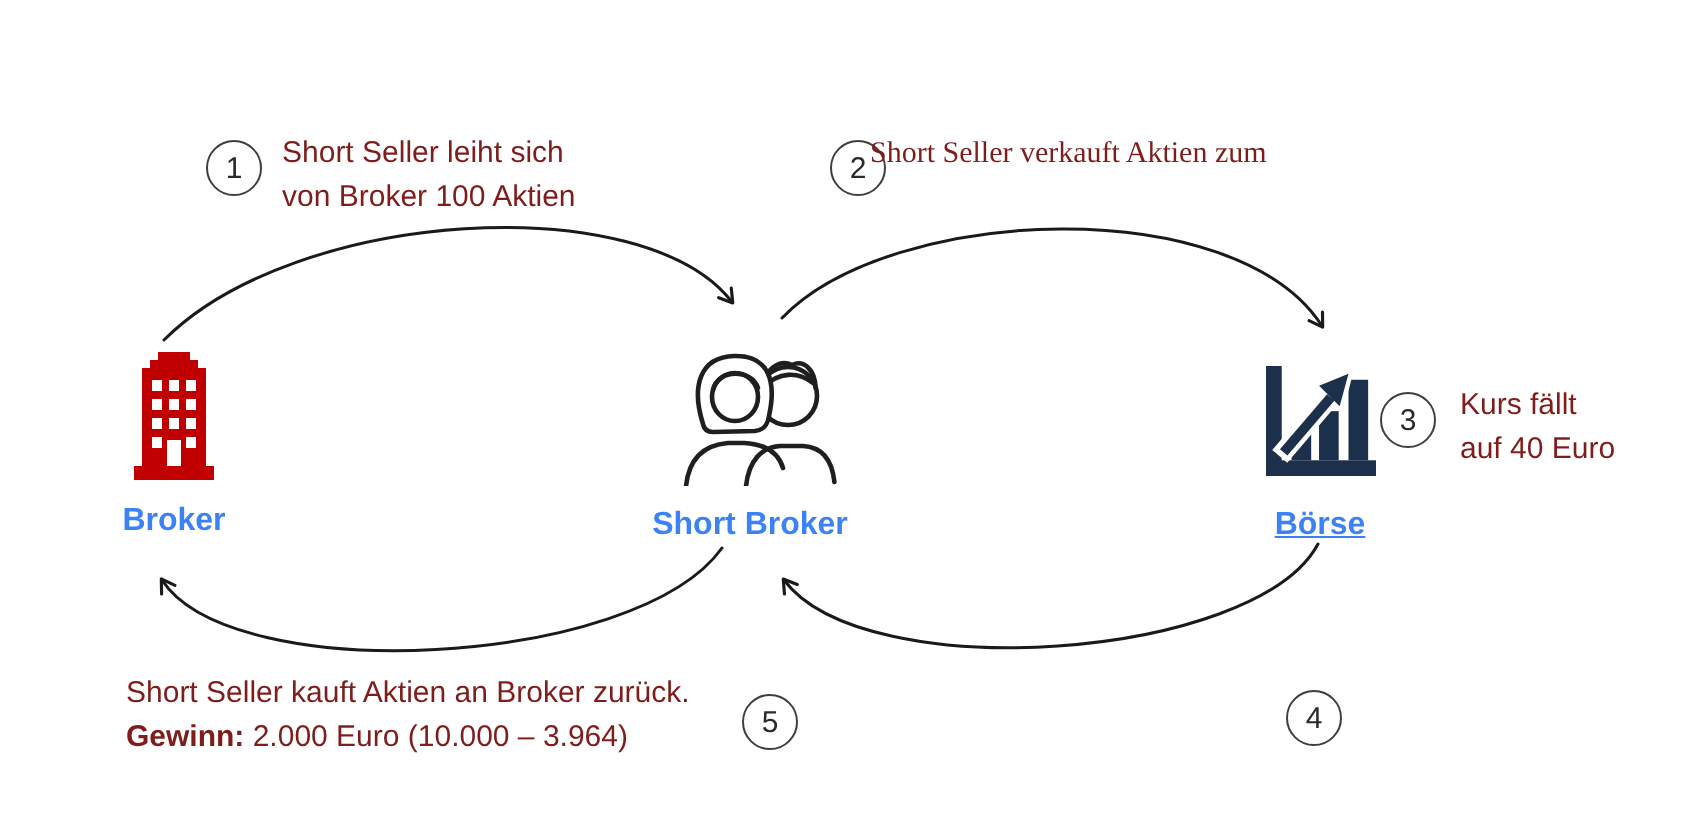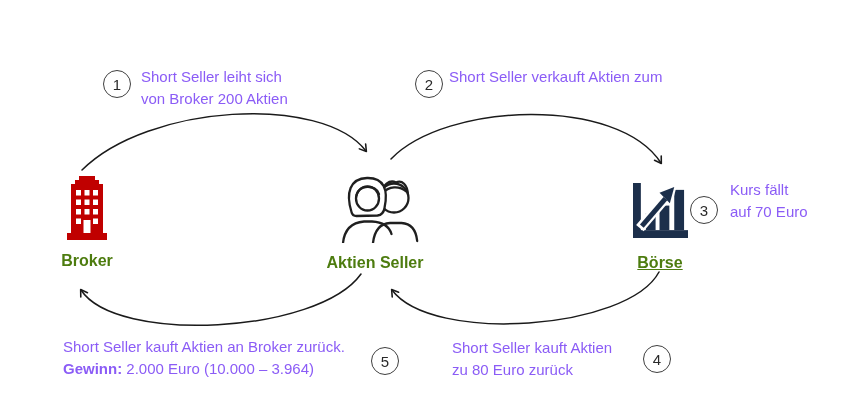--- a/index.html
+++ b/index.html
@@ -2,26 +2,26 @@
 <html><head>
 <meta charset="utf-8">
 <style>
   html,body{margin:0;padding:0;background:#fff;}
   .canvas{
     position:relative;width:844px;height:416px;background:#ffffff;overflow:hidden;
     font-family:"Liberation Sans",sans-serif;color:#1a1a1a;
   }
   .abs{position:absolute;}
   .arrow-layer{position:absolute;left:0;top:0;width:844px;height:416px;}
-  .step-text{font-size:15px;line-height:22px;color:#8b5cf6;white-space:nowrap;}
+  .step-text{font-size:15px;line-height:22px;color:#7f1d1d;white-space:nowrap;}
   .badge{
     width:28px;height:28px;box-sizing:border-box;border:1.2px solid #3f3f3f;border-radius:50%;
     display:flex;align-items:center;justify-content:center;font-size:15px;color:#2a2a2a;background:#fff;
   }
-  .node-label{font-weight:700;font-size:16px;text-align:center;color:#4d7c0f;white-space:nowrap;}
+  .node-label{font-weight:700;font-size:16px;text-align:center;color:#3b82f6;white-space:nowrap;}
   .icon-box{display:block;}
   b{font-weight:700;}
 </style>
 </head>
 <body>
 
 <div class="canvas">
 
   <svg class="arrow-layer" viewBox="0 0 844 416">
     <defs>
@@ -70,21 +70,21 @@
         <path d="M41.5 25 C43 13 51 8.5 57 11.5 C63 8.5 68.5 14 68.8 23"></path>
         <path d="M43 22.5 C50 15 60 14.5 67.5 20.5"></path>
         <path d="M12.5 41 C6.5 22 11 7.5 28 7 C45 6.5 49.5 19 45.5 37 C44.8 41.5 43 44 38.5 44.5 L17.5 45 C14.5 45 13 43.5 12.5 41 Z" fill="#ffffff"></path>
         <ellipse cx="28.5" cy="27.5" rx="11.5" ry="12" fill="#ffffff"></ellipse>
         <path d="M17.5 24 C20 13 37 13.5 40 23"></path>
         <path d="M4 72 C5.5 58 13 51.5 25 50.5 L33 50.5 C43 51 50 55 52.5 63"></path>
         <path d="M34 72 C35.5 59 42 52.5 51 52 L62.5 52 C72 52.5 77 58.5 78.2 70"></path>
       </g>
     </svg>
   </div>
-  <div class="abs node-label" style="left:315px;top:254px;width:120px;">Aktien Seller</div>
+  <div class="abs node-label" style="left:315px;top:254px;width:120px;">Short Broker</div>
 
   <div class="abs" style="left:633px;top:183px;">
     <svg class="icon-box" width="55" height="55" viewBox="0 0 56 56">
       <g fill="#1C2F4B">
         <rect x="0" y="0" width="8" height="56"></rect>
         <rect x="0" y="48" width="56" height="8"></rect>
         <rect x="13" y="31" width="10" height="17"></rect>
         <rect x="27" y="23" width="10" height="25"></rect>
         <rect x="42" y="7" width="10" height="41"></rect>
       </g>
@@ -97,42 +97,38 @@
       <polygon points="42,4 27,10 37.5,20.5" fill="#1C2F4B"></polygon>
     </svg>
   </div>
   <div class="abs node-label" style="left:600px;top:254px;width:120px;text-decoration:underline;">Börse</div>
 
   <div class="abs badge" style="left:103px;top:70px;">
     <span>1</span>
   </div>
   <div class="abs step-text" style="left:141px;top:66px;">
     <div>Short Seller leiht sich</div>
-    <div>von Broker 200 Aktien</div>
+    <div>von Broker 100 Aktien</div>
   </div>
 
   <div class="abs badge" style="left:415px;top:70px;">
     <span>2</span>
   </div>
-  <div class="abs step-text" style="left:449px;top:66px;">
+  <div class="abs step-text" style="left:435px;top:66px;font-family:Liberation Serif, serif;">
     <div>Short Seller verkauft Aktien zum</div>
   </div>
 
   <div class="abs badge" style="left:690px;top:196px;">
     <span>3</span>
   </div>
-  <div class="abs step-text" style="left:730px;top:179px;">
+  <div class="abs step-text" style="left:730px;top:192px;">
     <div>Kurs fällt</div>
-    <div>auf 70 Euro</div>
+    <div>auf 40 Euro</div>
   </div>
 
-  <div class="abs step-text" style="left:452px;top:337px;">
-    <div>Short Seller kauft Aktien</div>
-    <div>zu 80 Euro zurück</div>
-  </div>
   <div class="abs badge" style="left:643px;top:345px;">
     <span>4</span>
   </div>
 
   <div class="abs step-text" style="left:63px;top:336px;">
     <div>Short Seller kauft Aktien an Broker zurück.</div>
     <div><b>Gewinn:</b><span> 2.000 Euro (10.000 – 3.964)</span></div>
   </div>
   <div class="abs badge" style="left:371px;top:347px;">
     <span>5</span>

